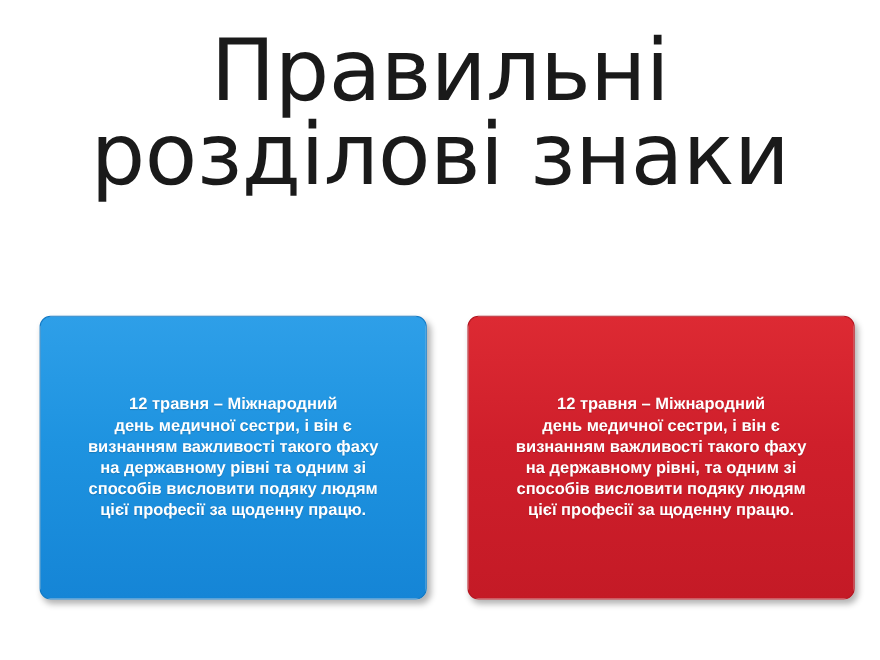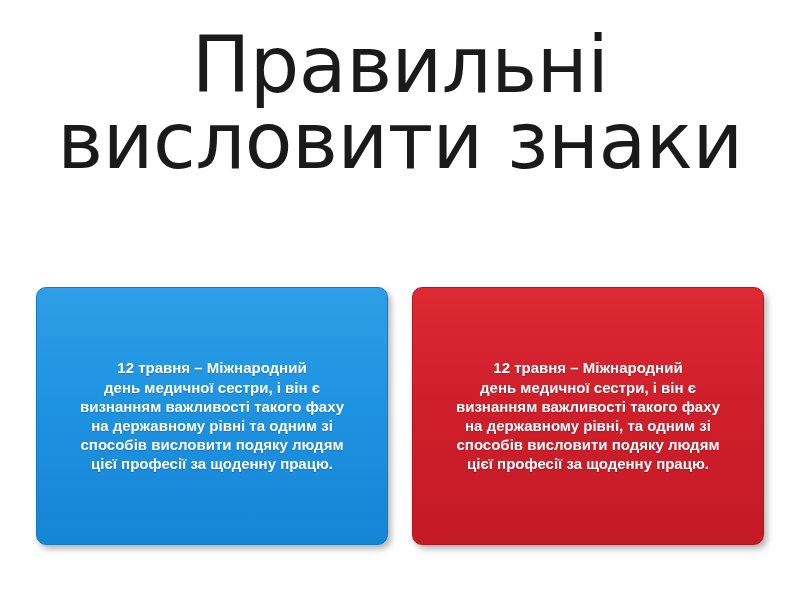--- a/index.html
+++ b/index.html
@@ -46,20 +46,21 @@
   .card {
     width: 352px;
     height: 258px;
     border-radius: 10px;
     display: flex;
     align-items: center;
     justify-content: center;
     box-sizing: border-box;
     padding: 10px 14px;
     box-shadow: 3px 4px 6px rgba(0,0,0,0.30);
+    margin-left: 13px;
   }
   .card-blue {
     background: linear-gradient(to bottom, #2e9fe8 0%, #1e93e0 45%, #1585d6 100%);
     border: 1px solid #1279c4;
   }
   .card-red {
     background: linear-gradient(to bottom, #dd2a33 0%, #cf1f2b 45%, #c41a26 100%);
     border: 1px solid #b3151f;
   }
   .card-text {
@@ -71,21 +72,21 @@
     white-space: pre-line;
     text-shadow: 0 1px 1px rgba(0,0,0,0.18);
   }
 </style>
 </head>
 <body>
 
 <div class="page">
 
   <div class="title">Правильні
-висловити знаки</div>
+розділові знаки</div>
 
   <div class="cards">
 
     <div class="card card-blue">
       <div class="card-text">12 травня – Міжнародний
 день медичної сестри, і він є
 визнанням важливості такого фаху
 на державному рівні та одним зі
 способів висловити подяку людям
 цієї професії за щоденну працю.</div>

